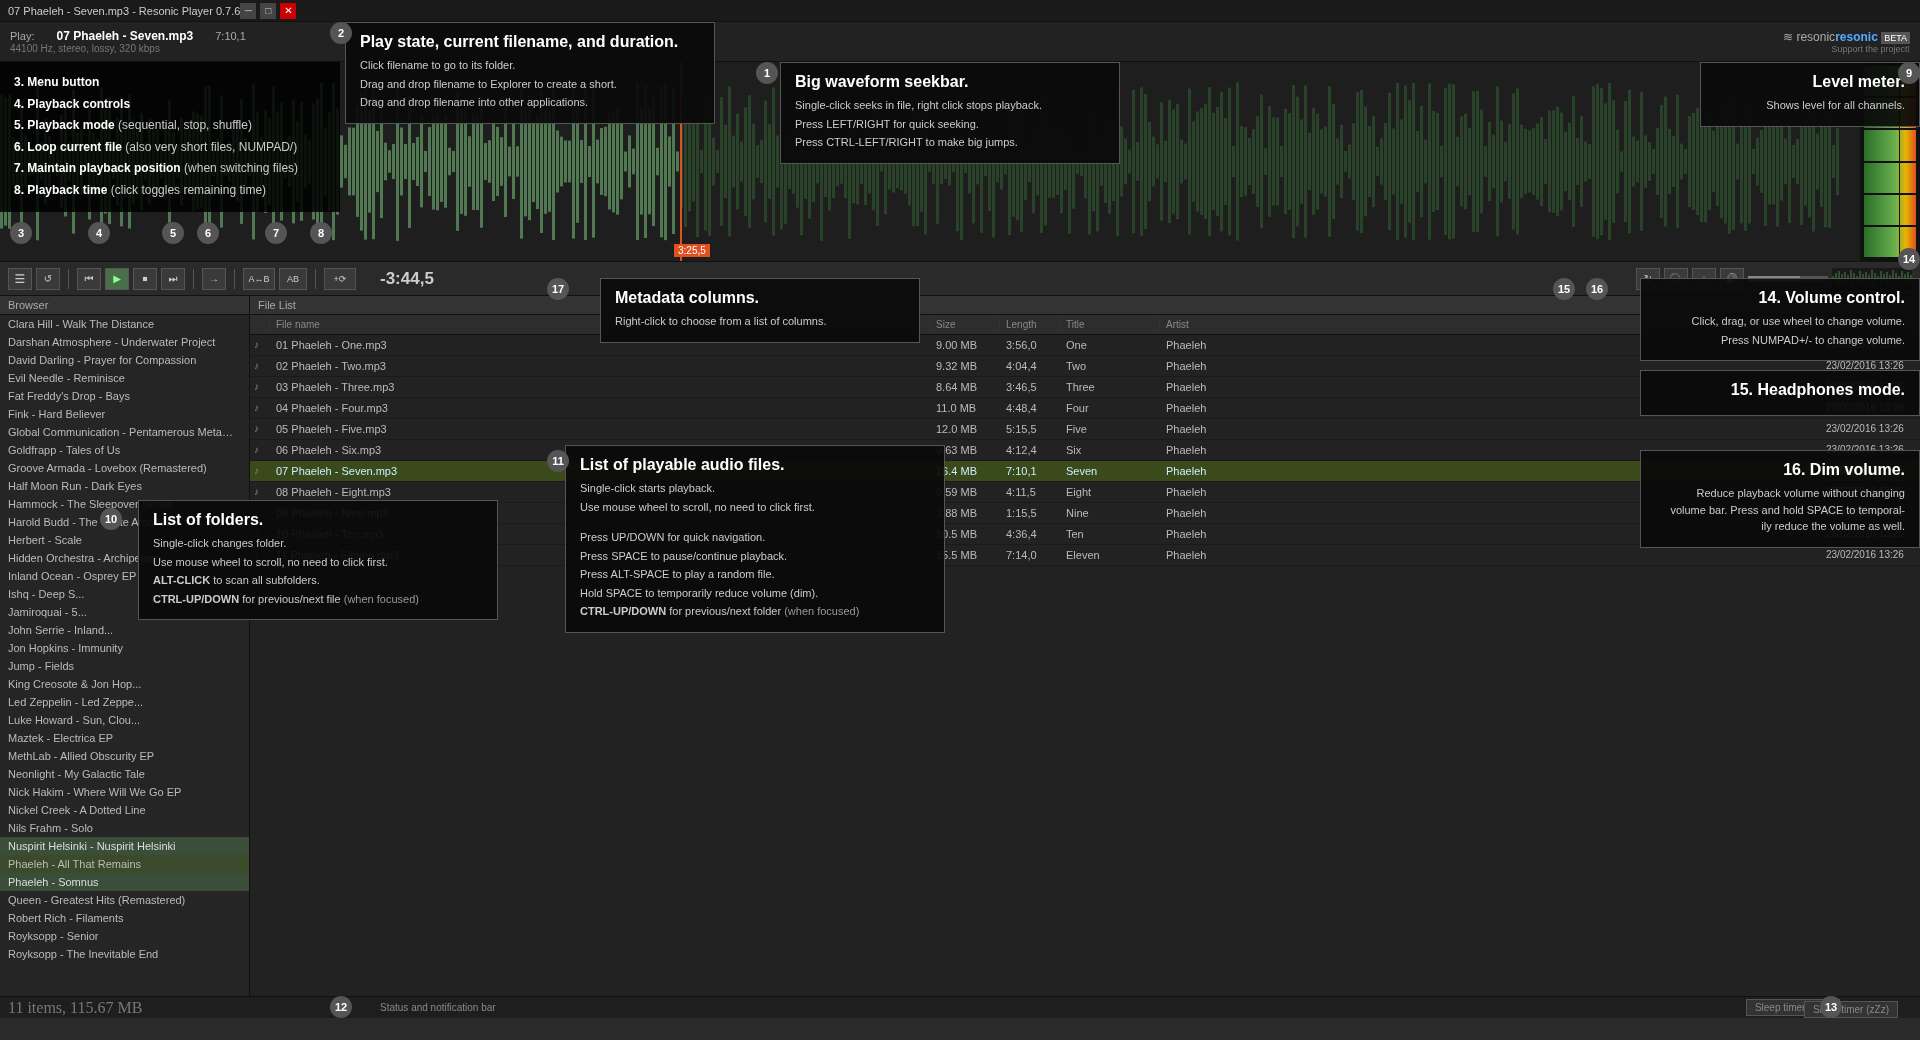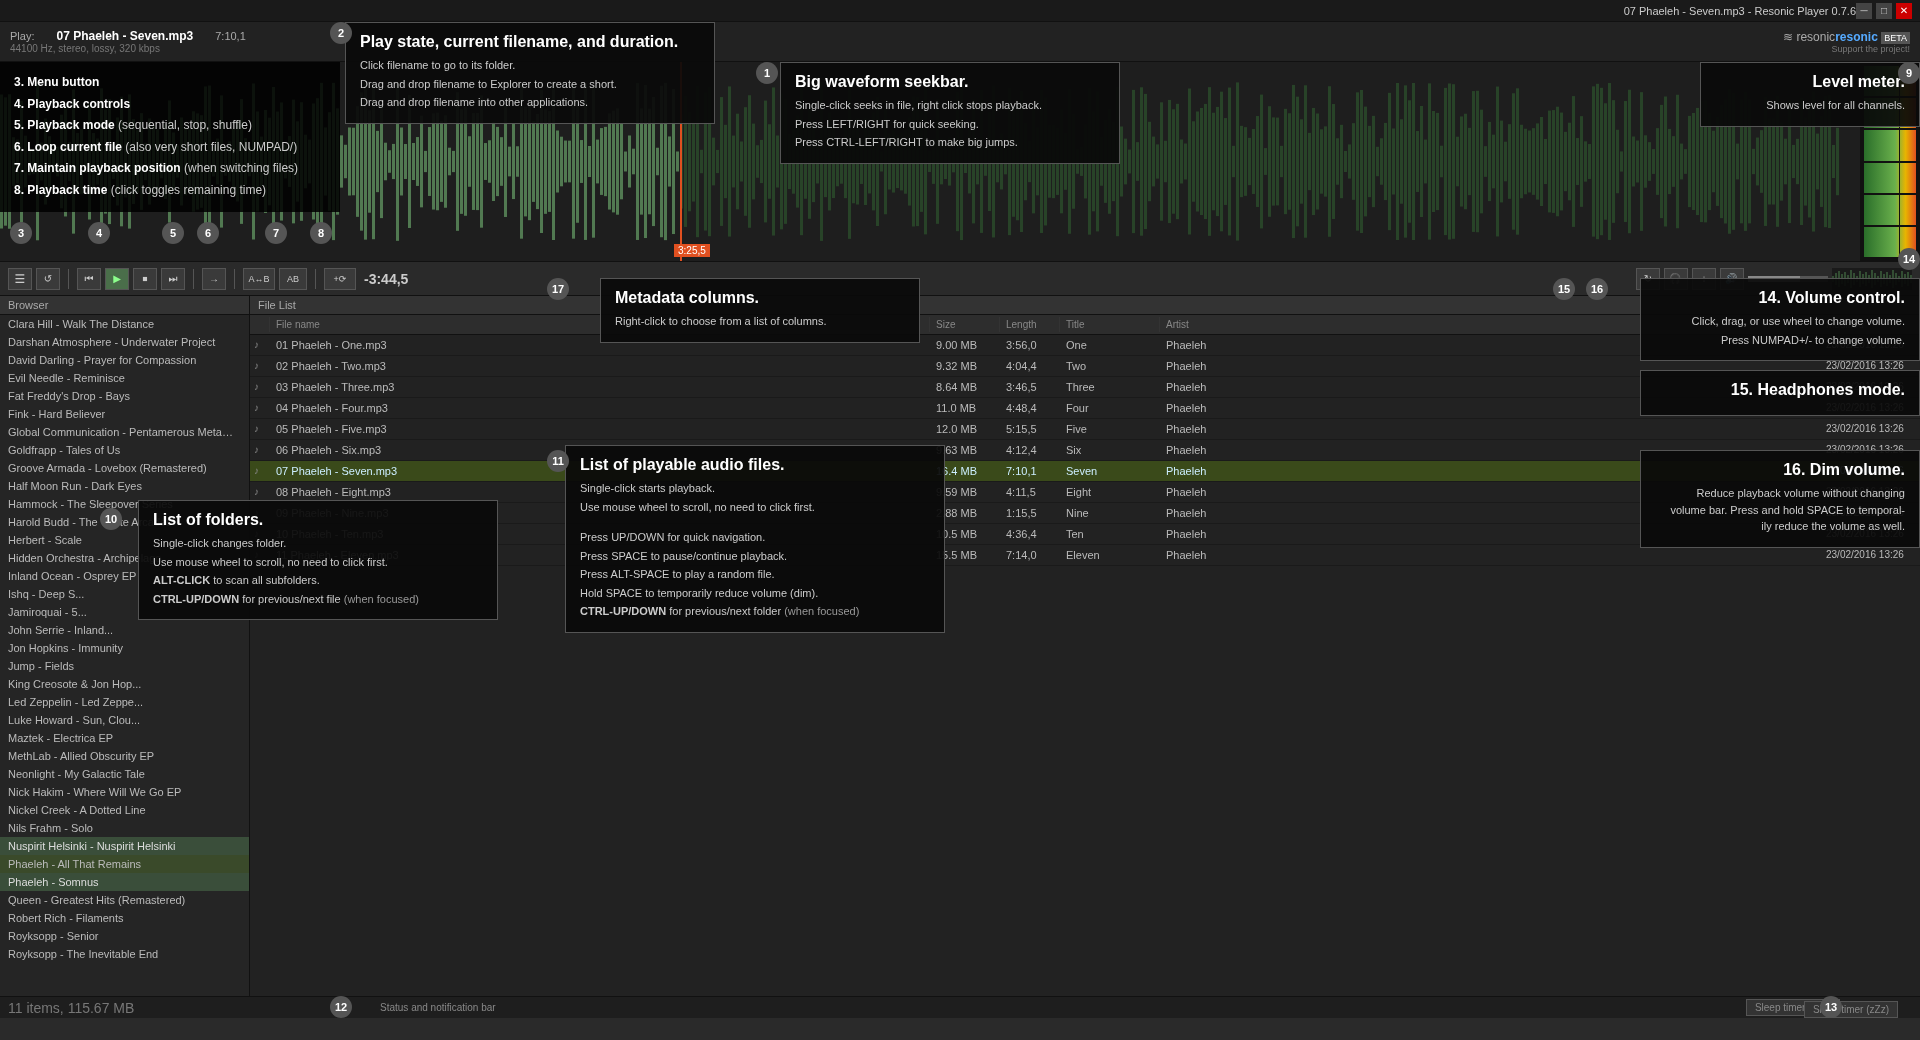--- a/index.html
+++ b/index.html
@@ -13,21 +13,21 @@
       overflow: hidden;
       position: relative;
     }
 
     
     #titlebar {
       background: #1a1a1a;
       height: 22px;
       display: flex;
       align-items: center;
-      justify-content: flex-end;
+      justify-content: flex-start;
       padding: 0 8px;
       border-bottom: 1px solid #111;
     }
     #titlebar-right { display: flex; gap: 4px; }
     .title-btn {
       width: 16px; height: 16px;
       background: #444;
       border: none;
       color: #ccc;
       font-size: 10px;
@@ -116,23 +116,23 @@
       color: #ccc;
       width: 24px; height: 22px;
       cursor: pointer;
       font-size: 10px;
       display: flex; align-items: center; justify-content: center;
     }
     .transport-btn.active { background: #4a6e4a; color: #8cff8c; }
     .transport-separator { width: 1px; height: 20px; background: #555; margin: 0 4px; }
     #time-display {
       color: #ccc;
-      font-size: 14px;
+      font-size: 17px;
       font-weight: bold;
-      margin-left: 4px;
+      margin-left: 20px;
     }
     #transport-right {
       margin-left: auto;
       display: flex;
       align-items: center;
       gap: 4px;
     }
     .vol-slider {
       width: 80px;
       height: 6px;
@@ -1058,21 +1058,21 @@
     <div class="file-cell">Phaeleh</div>
     <div class="file-cell" style="font-size:10px;">23/02/2016 13:26</div>
   </div>
       </div>
   </div>
 
 </div>
 
 <div id="statusbar">
   <span id="status-text">
-    <span style="color:#777;font-size:14px;">11 items, 115.67 MB</span>
+    <span style="color:#777;font-size:16px;font-family:Liberation Serif, serif;">11 items, 115.67 MB</span>
   </span>
   <div style="position:absolute;left:380px;color:#888;font-size:10px;">Status and notification bar</div>
   <div id="sleep-timer">Sleep timer (zZz)</div>
 </div>
 
 <div id="left-annotations" style="top:62px;left:0;width:340px;">
   <div class="ann-item"><strong>3. Menu button</strong></div>
   <div class="ann-item"><strong>4. Playback controls</strong></div>
   <div class="ann-item"><strong>5. Playback mode</strong> <span>(sequential, stop, shuffle)</span></div>
   <div class="ann-item"><strong>6. Loop current file</strong> <span>(also very short files, NUMPAD/)</span></div>

